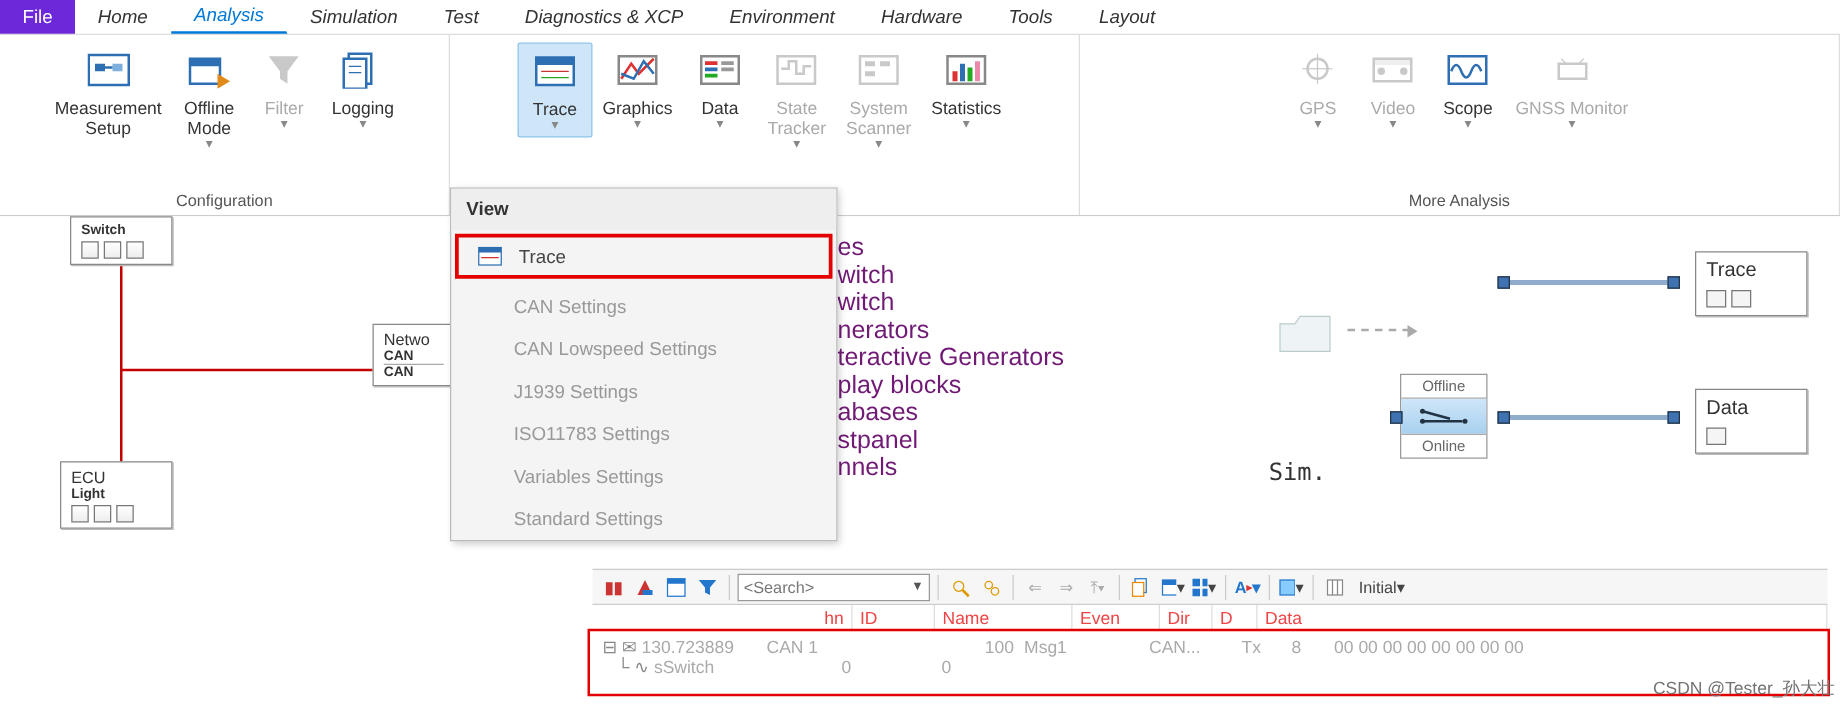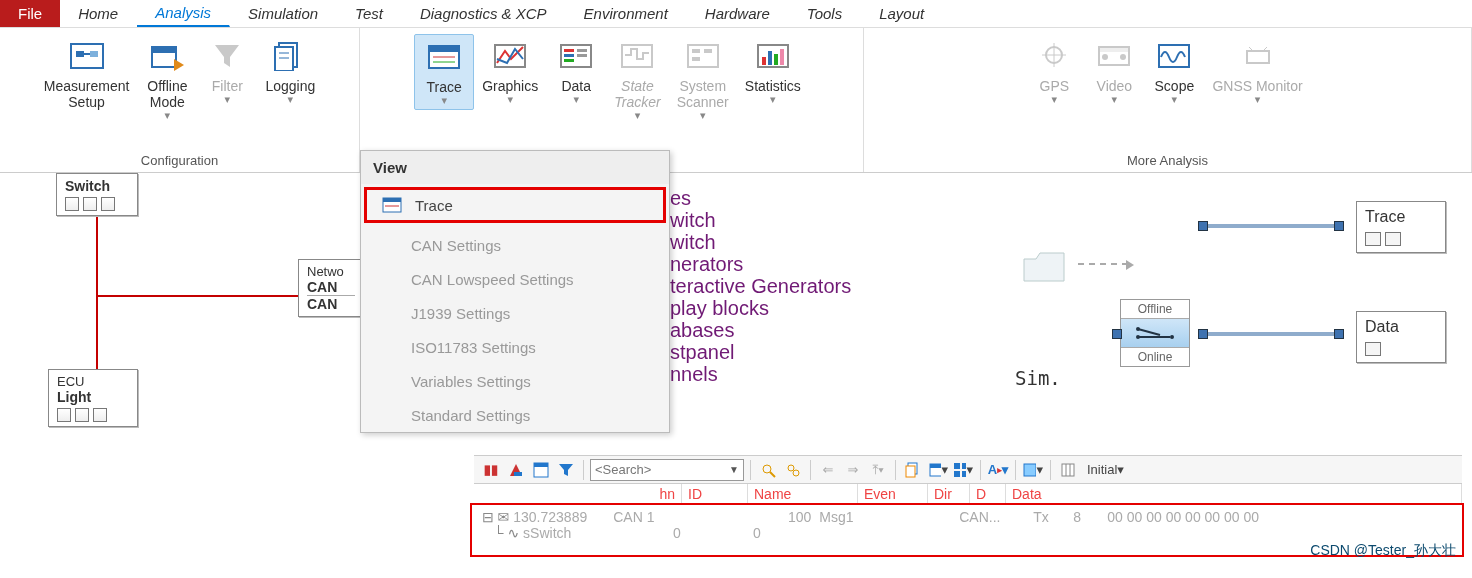--- a/index.html
+++ b/index.html
@@ -1,20 +1,20 @@
 <!DOCTYPE html>
 <html><head>
 <meta charset="utf-8">
 <style>
 * { box-sizing: border-box; margin: 0; padding: 0; font-family: "Segoe UI", Tahoma, sans-serif; }
 body { width: 1472px; height: 578px; background: #fff; overflow: hidden; font-size: 14px; color: #333; position: relative; }
 
 
 .menubar { display: flex; align-items: stretch; background: #fff; height: 28px; border-bottom: 1px solid #ddd; }
-.menu-file { background: #b91c1c; color: #fff; padding: 0 18px; display: flex; align-items: center; font-size: 15px; }
+.menu-file { background: #6d28d9; color: #fff; padding: 0 18px; display: flex; align-items: center; font-size: 15px; }
 .menu-tab { padding: 0 18px; display: flex; align-items: center; font-size: 15px; color: #333; border-right: 1px solid transparent; cursor: pointer; font-style: italic; }
 .menu-tab.active { color: #0078d7; border-bottom: 2px solid #0078d7; }
 
 
 .ribbon { display: flex; border-bottom: 1px solid #ccc; height: 145px; background: #fff; }
 .ribbon-group { display: flex; flex-direction: column; border-right: 1px solid #ddd; align-items: center; }
 .ribbon-items { display: flex; align-items: flex-start; padding: 6px 4px; flex: 1; }
 .ribbon-footer { text-align: center; font-size: 13px; color: #555; padding: 2px 0 4px; width: 100%; }
 .rbtn { display: flex; flex-direction: column; align-items: center; justify-content: flex-start; padding: 4px 8px; min-width: 60px; cursor: pointer; font-size: 14px; color: #333; text-align: center; border-radius: 2px; }
 .rbtn.active { background: #cfe6f8; border: 1px solid #8ec3ea; }
@@ -27,21 +27,21 @@
 .dropdown { position: absolute; left: 360px; top: 150px; width: 310px; background: #f4f4f4; border: 1px solid #bbb; box-shadow: 2px 2px 6px rgba(0,0,0,0.2); z-index: 50; }
 .dropdown .dd-header { font-weight: bold; font-size: 15px; padding: 8px 12px; background: #eee; color: #333; }
 .dropdown .dd-item { display: flex; align-items: center; padding: 8px 16px; font-size: 15px; color: #444; cursor: pointer; }
 .dropdown .dd-item.hi { outline: 3px solid #e40000; outline-offset: -2px; margin: 4px 4px 6px; }
 .dropdown .dd-item.disabled { color: #999; }
 .dropdown .dd-item .ico { width: 22px; height: 18px; margin-right: 12px; display: inline-flex; align-items: center; justify-content: center; }
 
 
 .canvas { position: absolute; left: 0; top: 173px; right: 0; bottom: 0; background: #fff; }
 .node-box { position: absolute; border: 1px solid #888; background: #fff; box-shadow: 1px 1px 0 #bbb; padding: 4px 8px; font-family: Consolas, monospace; }
-.node-box .title { font-weight: bold; font-size: 14px; }
+.node-box .title { font-weight: bold; font-size: 11px; }
 .node-box .sub { font-size: 13px; }
 .node-box .mini-icons { display: flex; gap: 4px; margin-top: 3px; }
 .mini-icons span { width: 14px; height: 14px; border: 1px solid #777; background: linear-gradient(#fff,#eee); display: inline-block; }
 .wire { position: absolute; background: #c40000; }
 
 .text-list { position: absolute; left: 670px; top: 14px; font-family: Consolas, monospace; font-size: 20px; color: #701a75; line-height: 22px; }
 .sim-label { position: absolute; left: 1015px; top: 194px; font-family: Consolas, monospace; font-size: 19px; color: #333; }
 
 .mode-box { position: absolute; left: 1120px; top: 126px; width: 70px; border: 1px solid #999; background: #fff; font-size: 12px; text-align: center; }
 .mode-box .sw { height: 30px; background: linear-gradient(#cfe6f8,#a8d0ef); border-top: 1px solid #aaa; border-bottom: 1px solid #aaa; display:flex;align-items:center;justify-content:center; }
@@ -63,21 +63,21 @@
 .tb-sep { width:1px; height:20px; background:#ccc; margin:0 3px; }
 .tb-search { height:22px; width:154px; border:1px solid #999; padding:0 4px; font-size:13px; color:#777; background:#fff; display:flex;align-items:center;justify-content:space-between; }
 
 .grid-head { position:absolute; left:474px; top:310px; right:10px; height:22px; display:flex; border-top:1px solid #ccc; border-bottom:1px solid #ccc; font-size:14px; color:#ef4444; }
 .gh-cell { border-right:1px solid #ddd; padding:2px 6px; overflow:hidden; white-space:nowrap; }
 
 .grid-body { position:absolute; left:472px; top:332px; right:10px; height:50px; outline:2px solid #e40000; outline-offset:0; background:#fff; font-family:Consolas,monospace; color:#aaa; font-size:14px; padding:4px 10px; }
 .grid-body .row { display:flex; white-space:pre; }
 .grid-body .rcell { padding-right: 8px; }
 
-.watermark { position:absolute; right:16px; bottom:18px; color:#0c4a6e; font-size:14px; }
+.watermark { position:absolute; right:4px; bottom:18px; color:#737373; font-size:14px; }
 
 
 svg { display:block; }
 </style>
 </head>
 <body>
 
 <div class="menubar">
   <div class="menu-file">File</div>
   <div class="menu-tab">Home</div>
@@ -182,21 +182,21 @@
         <span>Data</span>
         <span class="caret">▾</span>
       </div>
       <div class="rbtn disabled">
         <span class="ico">
             <svg width="34" height="30">
               <rect x="2" y="4" width="30" height="22" fill="#fff" stroke="#888" stroke-width="2"></rect>
               <path d="M5 14 h6 v-6 h6 v10 h6 v-6 h6" fill="none" stroke="#888" stroke-width="2"></path>
             </svg>
           </span>
-        <span style="white-space:pre-line;font-style:italic;">State
+        <span style="white-space:pre-line;">State
 Tracker</span>
         <span class="caret">▾</span>
       </div>
       <div class="rbtn disabled">
         <span class="ico">
             <svg width="34" height="30">
               <rect x="2" y="4" width="30" height="22" fill="#fff" stroke="#888" stroke-width="2"></rect>
               <rect x="6" y="8" width="8" height="4" fill="#888"></rect>
               <rect x="18" y="8" width="8" height="4" fill="#888"></rect>
               <rect x="6" y="16" width="8" height="4" fill="#888"></rect>
@@ -484,21 +484,21 @@
     <div class="gh-cell" style="flex:1;">Data</div>
   </div>
 
   <div class="grid-body">
     <div class="row">
       <span style="color:#888;">⊟ ✉ </span>
       <span class="rcell" style="width:100px;display:inline-block;">130.723889</span>
       <span class="rcell" style="width:86px;display:inline-block;">CAN 1</span>
       <span class="rcell" style="width:120px;display:inline-block;text-align:right;">100</span>
       <span class="rcell" style="width:100px;display:inline-block;">Msg1</span>
-      <span class="rcell" style="width:74px;display:inline-block;margin-left:40px;">CAN...</span>
+      <span class="rcell" style="width:74px;display:inline-block;">CAN...</span>
       <span class="rcell" style="width:40px;display:inline-block;">Tx</span>
       <span class="rcell" style="width:34px;display:inline-block;">8</span>
       <span class="rcell">00 00 00 00 00 00 00 00</span>
     </div>
     <div class="row">
       <span style="color:#888;">   └ ∿ </span>
       <span class="rcell" style="width:150px;display:inline-block;">sSwitch</span>
       <span class="rcell" style="width:80px;display:inline-block;">0</span>
       <span class="rcell">0</span>
     </div>

